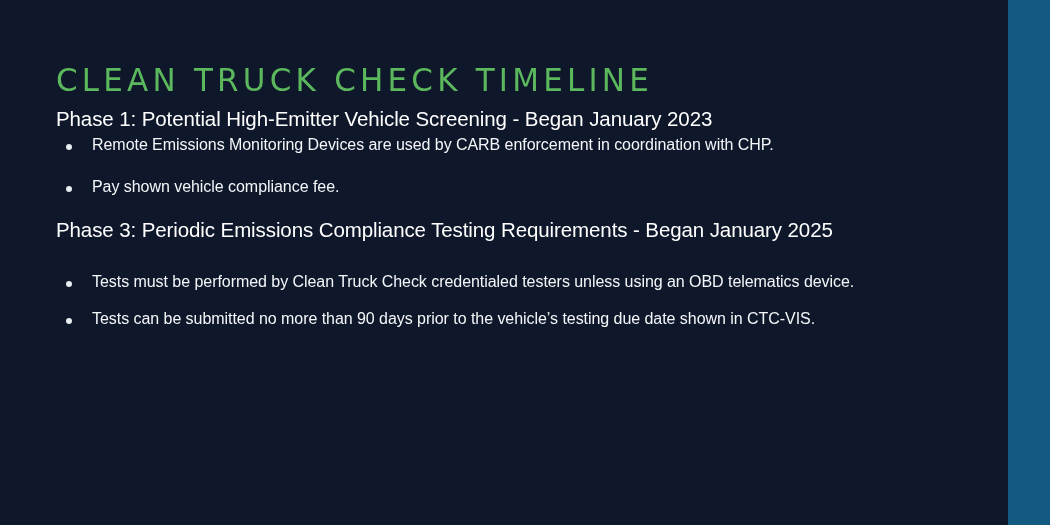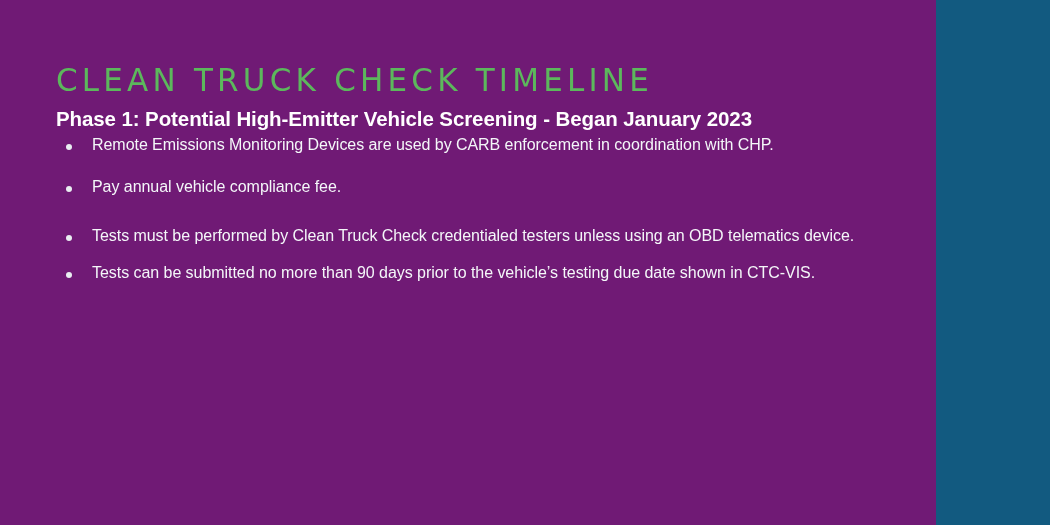--- a/index.html
+++ b/index.html
@@ -10,23 +10,23 @@
   }
 
   body {
     background: #125A80;
     font-family: "Liberation Sans", sans-serif;
     overflow: hidden;
   }
 
   #infographic {
     position: relative;
-    width: 936px;
+    width: 1008px;
     height: 525px;
-    background: #701a75;
+    background: #0f172a;
     padding: 0;
   }
 
   .timeline-title {
     position: absolute;
     left: 56px;
     top: 64px;
     font-family: "DejaVu Sans", sans-serif;
     font-size: 31px;
     font-weight: 400;
@@ -50,21 +50,21 @@
     padding: 0 0 0 0;
   }
 
   .phase + .phase {
     margin-top: 20px;
   }
 
   .phase-heading {
     font-family: "Liberation Sans", sans-serif;
     font-size: 20.5px;
-    font-weight: bold;
+    font-weight: normal;
     color: #FFFFFF;
     line-height: 1.28;
     padding-left: 56px;
     letter-spacing: -0.1px;
     white-space: nowrap;
   }
 
   .bullets {
     list-style: none;
     margin-top: 2px;
@@ -121,26 +121,27 @@
           <span class="bullet-dot"></span>
           <span class="bullet-text narrow-1">Remote Emissions Monitoring Devices are used by CARB enforcement in coordination with CHP.</span>
         </li>
       </ul>
     </section>
 
     <section class="phase">
       <ul class="bullets">
         <li class="bullet">
           <span class="bullet-dot"></span>
-          <span class="bullet-text">Pay annual vehicle compliance fee.</span>
+          <span class="bullet-text">Pay shown vehicle compliance fee.</span>
         </li>
       </ul>
     </section>
 
     <section class="phase">
+      <h2 class="phase-heading">Phase 3: Periodic Emissions Compliance Testing Requirements - Began January 2025</h2>
       <ul class="bullets">
         <li class="bullet">
           <span class="bullet-dot"></span>
           <span class="bullet-text narrow-2">Tests must be performed by Clean Truck Check credentialed testers unless using an OBD telematics device.</span>
         </li>
         <li class="bullet">
           <span class="bullet-dot"></span>
           <span class="bullet-text narrow-3">Tests can be submitted no more than 90 days prior to the vehicle’s testing due date shown in CTC-VIS.</span>
         </li>
       </ul>

